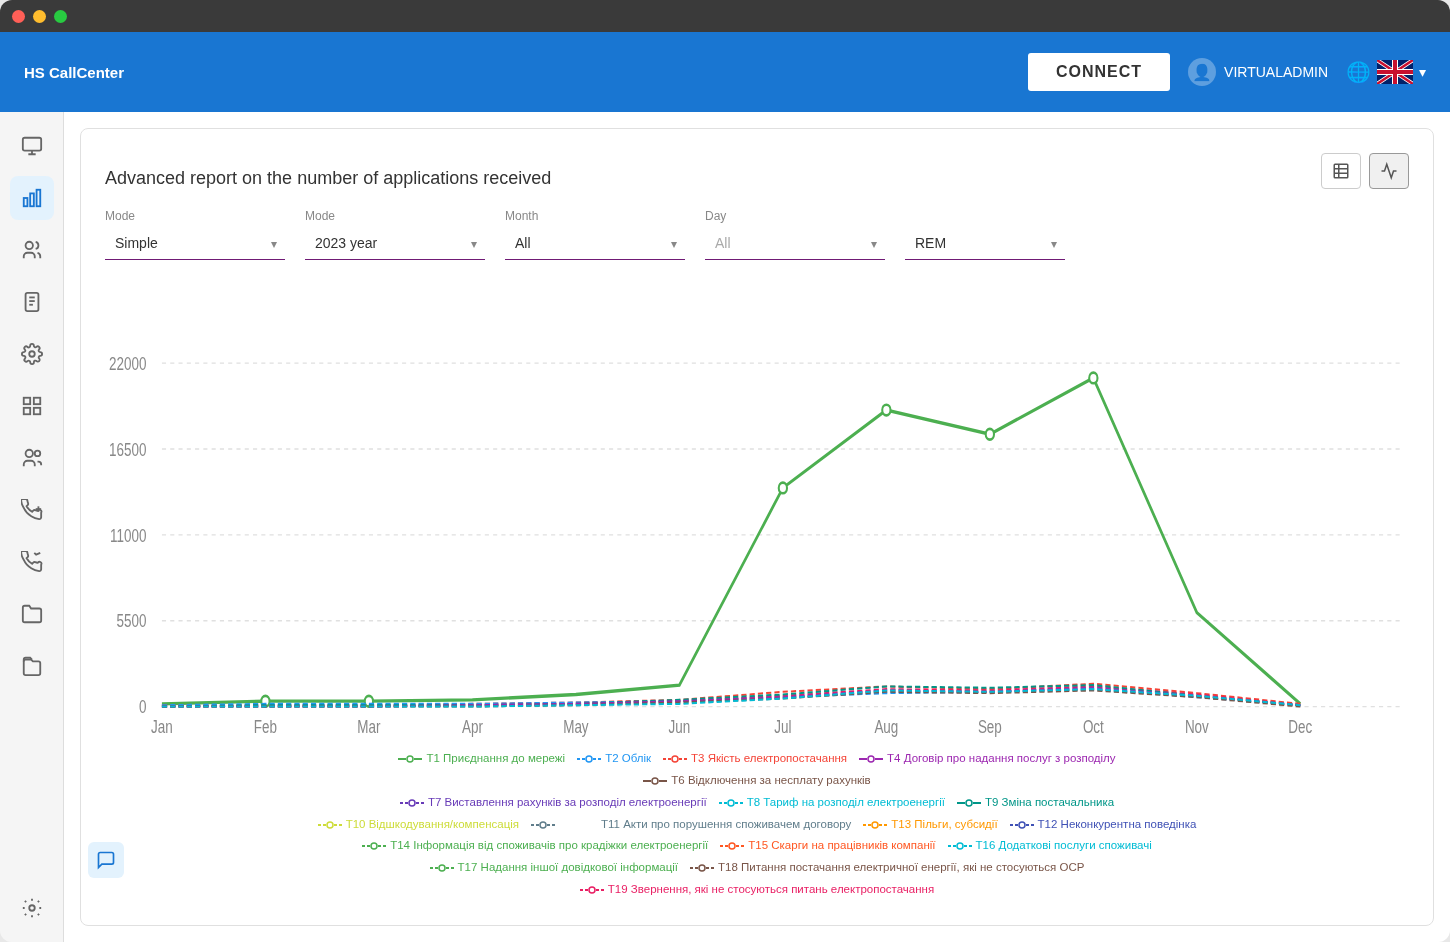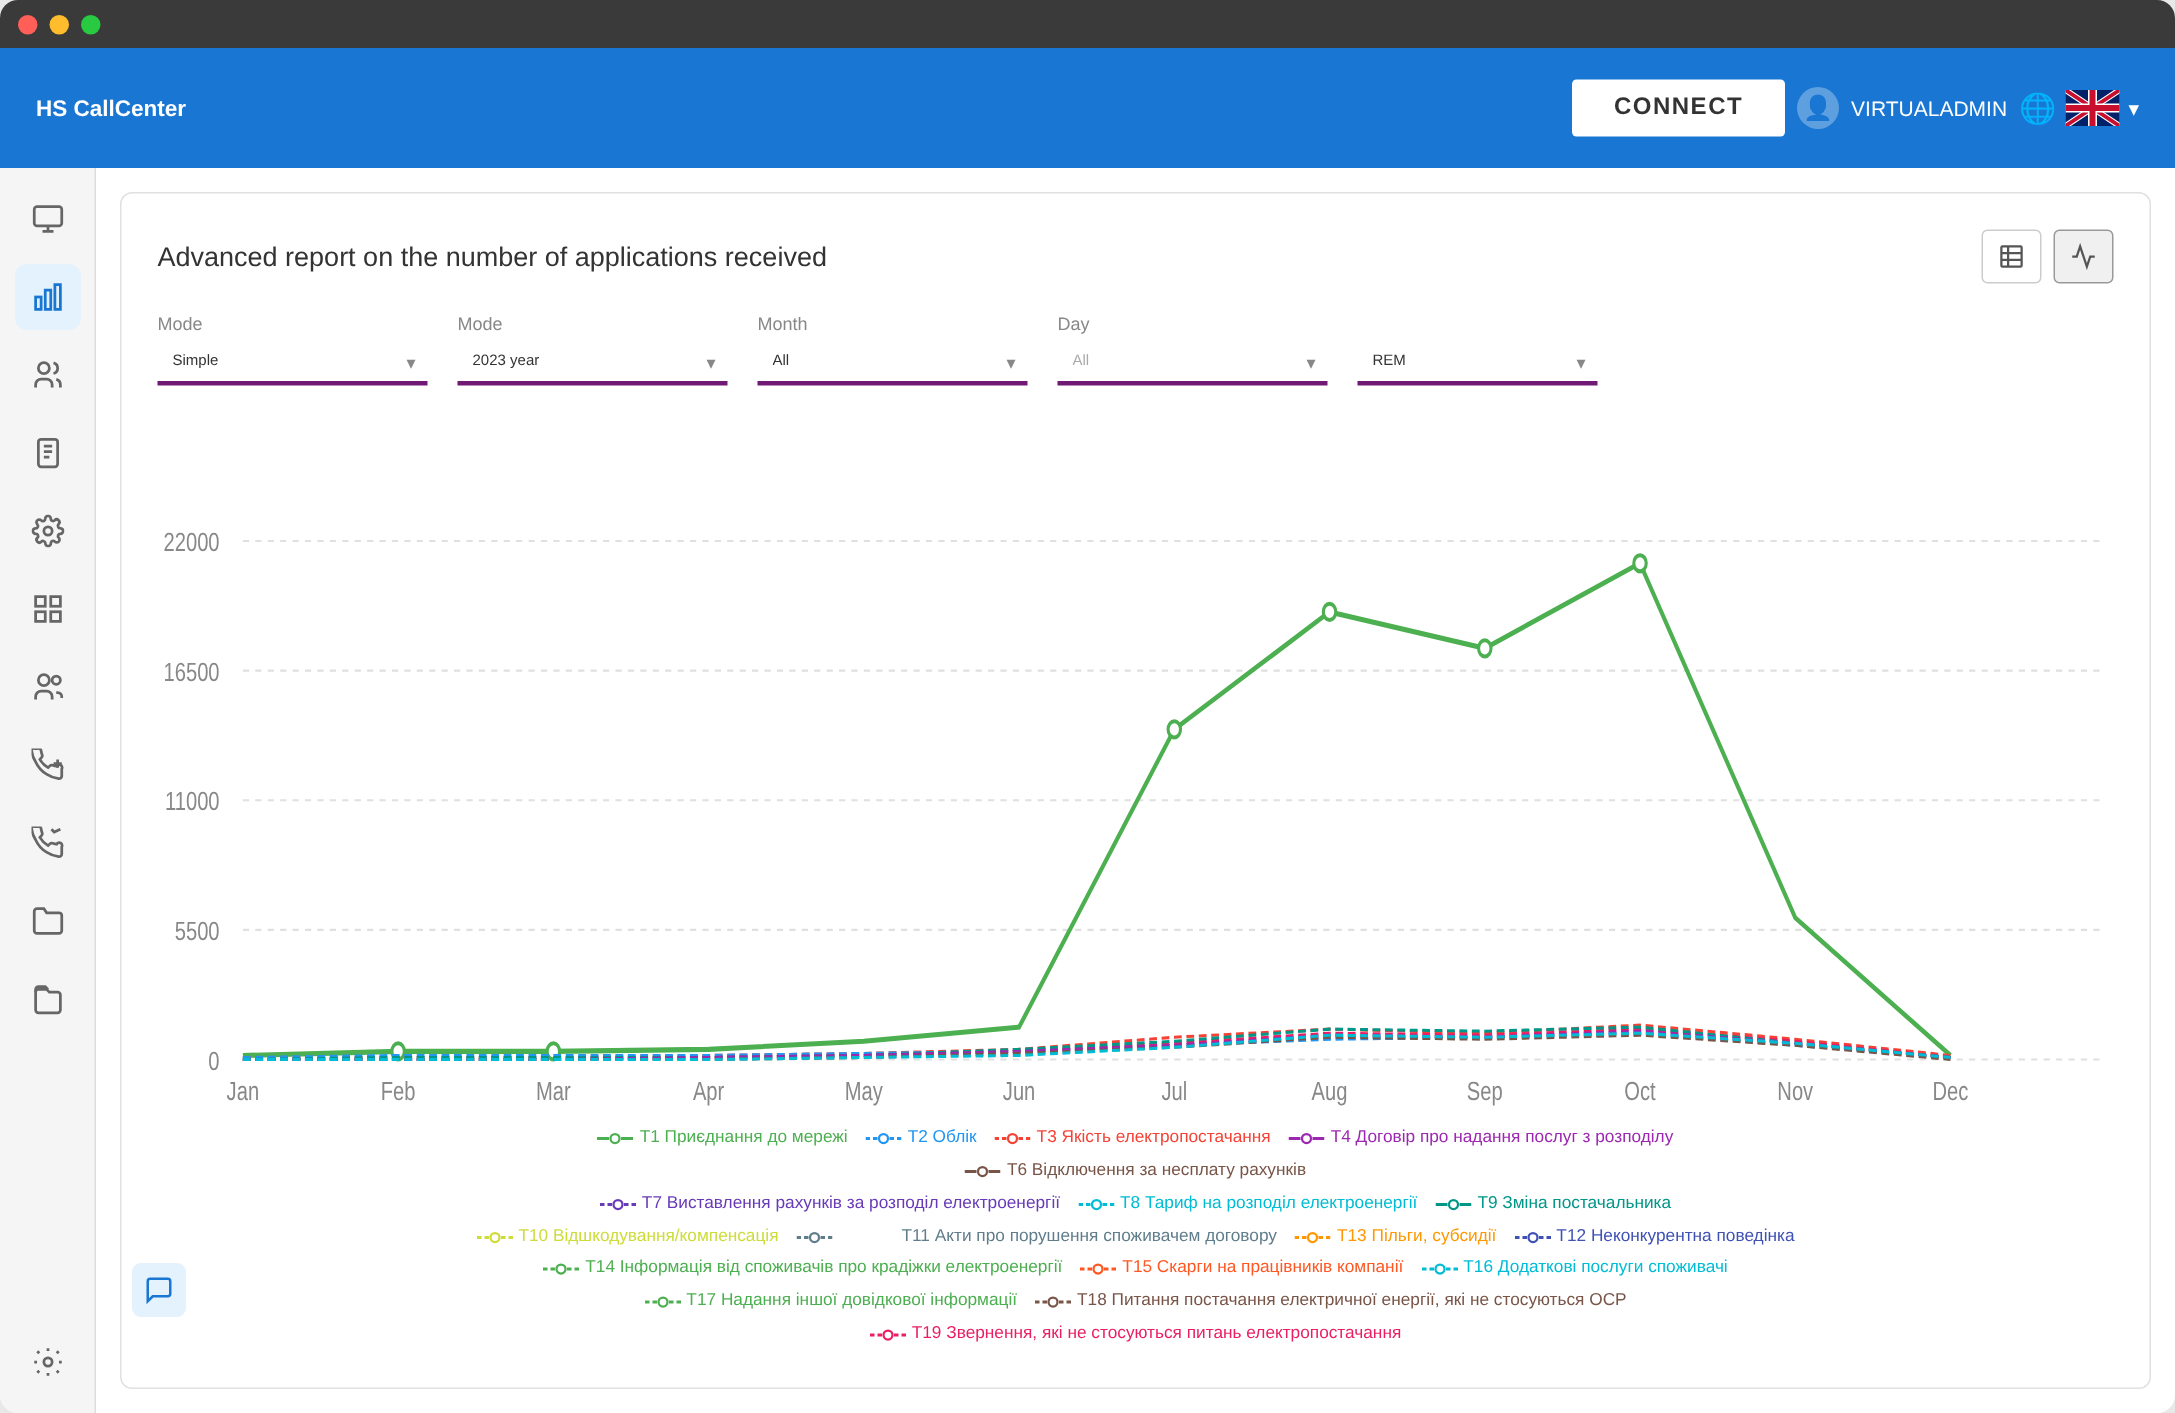--- a/index.html
+++ b/index.html
@@ -9,51 +9,51 @@
     .window { width: 1450px; height: 942px; background: #f0f0f0; border-radius: 12px; overflow: hidden; display: flex; flex-direction: column; }
     .titlebar { height: 32px; background: #3a3a3a; display: flex; align-items: center; padding: 0 12px; gap: 8px; flex-shrink: 0; }
     .titlebar-btn { width: 13px; height: 13px; border-radius: 50%; }
     .btn-close { background: #ff5f57; }
     .btn-min { background: #ffbd2e; }
     .btn-max { background: #28ca41; }
 
     
     .header { height: 80px; background: #1976d2; display: flex; align-items: center; padding: 0 24px; flex-shrink: 0; justify-content: space-between; }
     .header-logo { color: white; font-size: 15px; font-weight: 600; }
-    .header-right { display: flex; align-items: center; gap: 8px; }
+    .header-right { display: flex; align-items: center; gap: 18px; }
     .connect-btn { background: white; color: #333; border: none; padding: 10px 28px; font-size: 16px; font-weight: 700; letter-spacing: 1px; cursor: pointer; border-radius: 3px; }
     .user-section { display: flex; align-items: center; gap: 8px; color: white; font-size: 14px; }
     .user-icon { width: 28px; height: 28px; border-radius: 50%; background: rgba(255,255,255,0.3); display: flex; align-items: center; justify-content: center; color: white; font-size: 16px; }
     .lang-section { display: flex; align-items: center; gap: 6px; color: white; }
 
     
     .main { display: flex; flex: 1; overflow: hidden; }
 
     
     .sidebar { width: 64px; background: #f5f5f5; border-right: 1px solid #ddd; display: flex; flex-direction: column; align-items: center; padding: 12px 0; gap: 8px; flex-shrink: 0; }
     .sidebar-item { width: 44px; height: 44px; display: flex; align-items: center; justify-content: center; border-radius: 8px; cursor: pointer; color: #555; font-size: 20px; }
     .sidebar-item.active { background: #e3f2fd; color: #1976d2; }
     .sidebar-spacer { flex: 1; }
 
     
     .content { flex: 1; background: white; overflow: hidden; display: flex; flex-direction: column; }
     .report-card { margin: 16px; background: white; border: 1px solid #e0e0e0; border-radius: 8px; padding: 24px; flex: 1; overflow: hidden; display: flex; flex-direction: column; }
 
     
-    .report-header { display: flex; justify-content: space-between; align-items: center; margin-bottom: 20px; }
+    .report-header { display: flex; justify-content: space-between; align-items: flex-end; margin-bottom: 20px; }
     .report-title { font-size: 18px; color: #333; font-weight: 400; }
     .view-toggles { display: flex; gap: 8px; }
     .view-btn { width: 40px; height: 36px; border: 1px solid #ccc; background: white; cursor: pointer; display: flex; align-items: center; justify-content: center; border-radius: 4px; color: #555; font-size: 18px; }
     .view-btn.active { background: #f0f0f0; border-color: #999; }
 
     
     .filters { display: flex; gap: 20px; margin-bottom: 24px; align-items: flex-end; }
     .filter-group { display: flex; flex-direction: column; gap: 4px; }
     .filter-label { font-size: 12px; color: #888; }
-    .filter-select { min-width: 180px; padding: 8px 32px 8px 10px; border: none; border-bottom: 3px solid #701a75; background: white; font-size: 10px; color: #333; appearance: none; cursor: pointer; position: relative; }
+    .filter-select { min-width: 180px; padding: 8px 32px 8px 10px; border: none; border-bottom: 1px solid #701a75; background: white; font-size: 14px; color: #333; appearance: none; cursor: pointer; position: relative; }
     .select-wrapper { position: relative; display: inline-block; }
     .select-wrapper::after { content: '▾'; position: absolute; right: 8px; top: 50%; transform: translateY(-50%); color: #888; pointer-events: none; font-size: 12px; }
     .filter-group:last-child .filter-select { min-width: 160px; }
 
     
     .chart-container { flex: 1; position: relative; min-height: 0; }
     .chart-svg { width: 100%; height: 100%; }
 
     
     .legend { margin-top: 8px; text-align: center; font-size: 11.5px; line-height: 1.9; }

